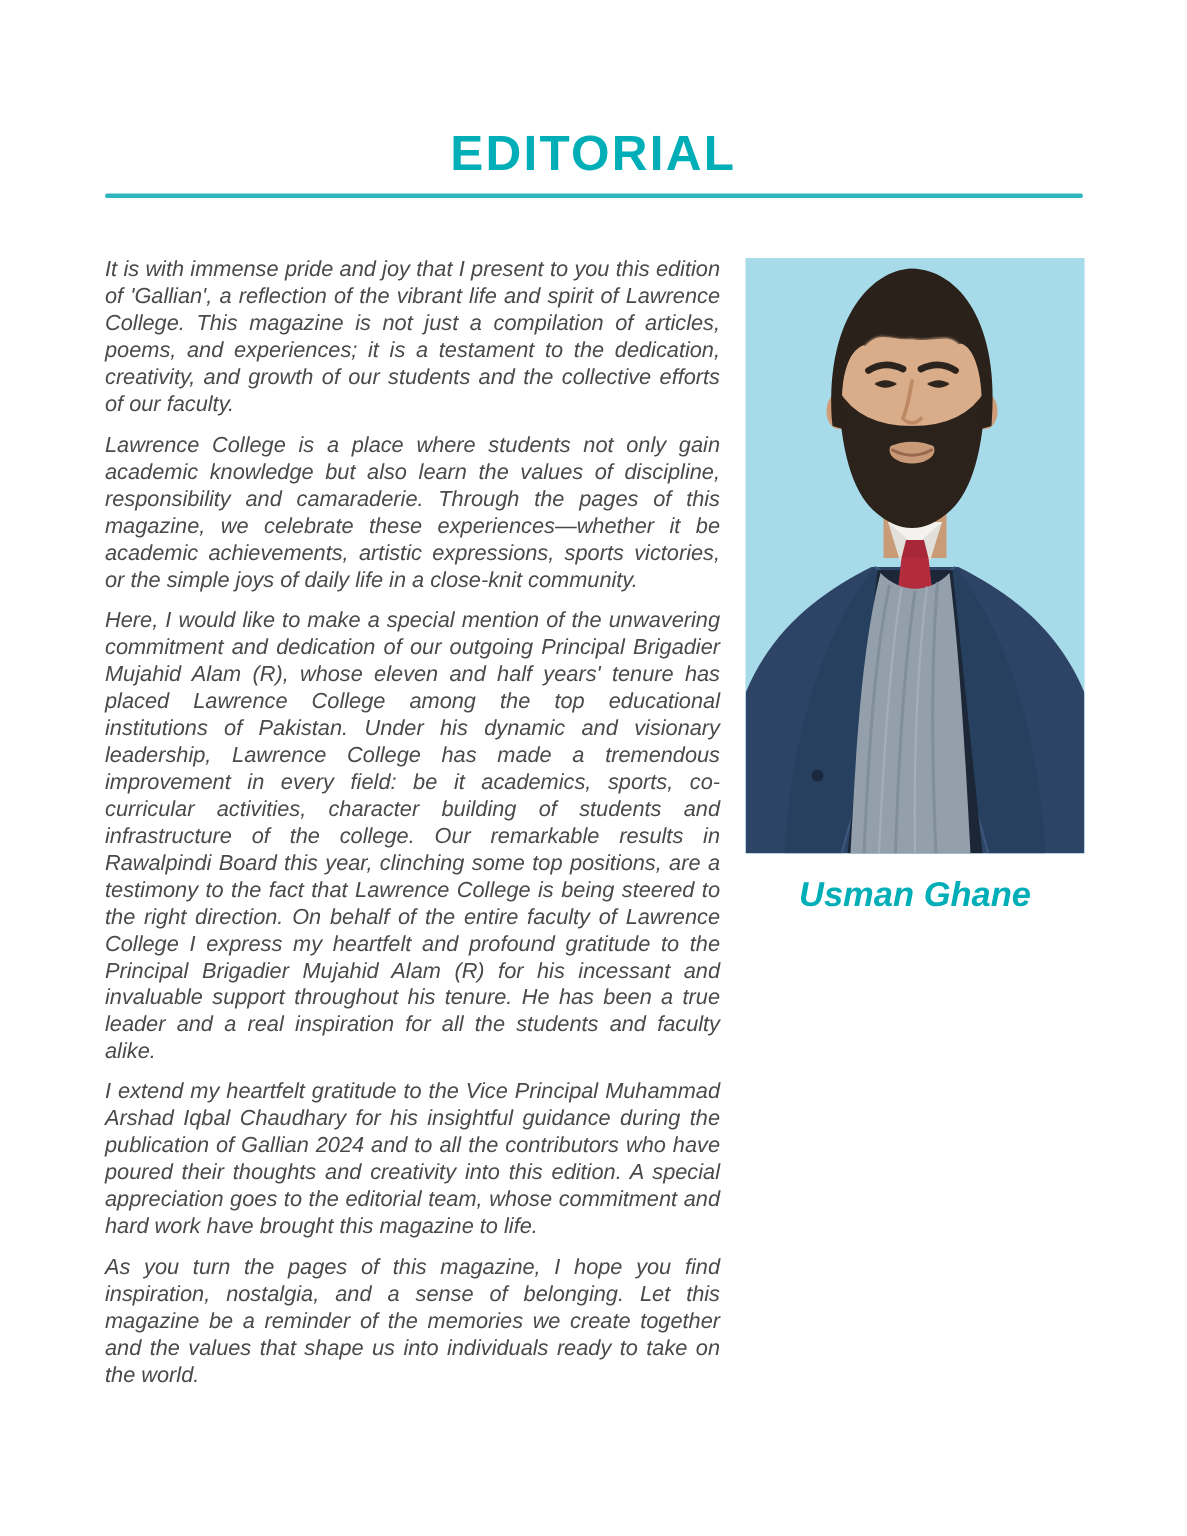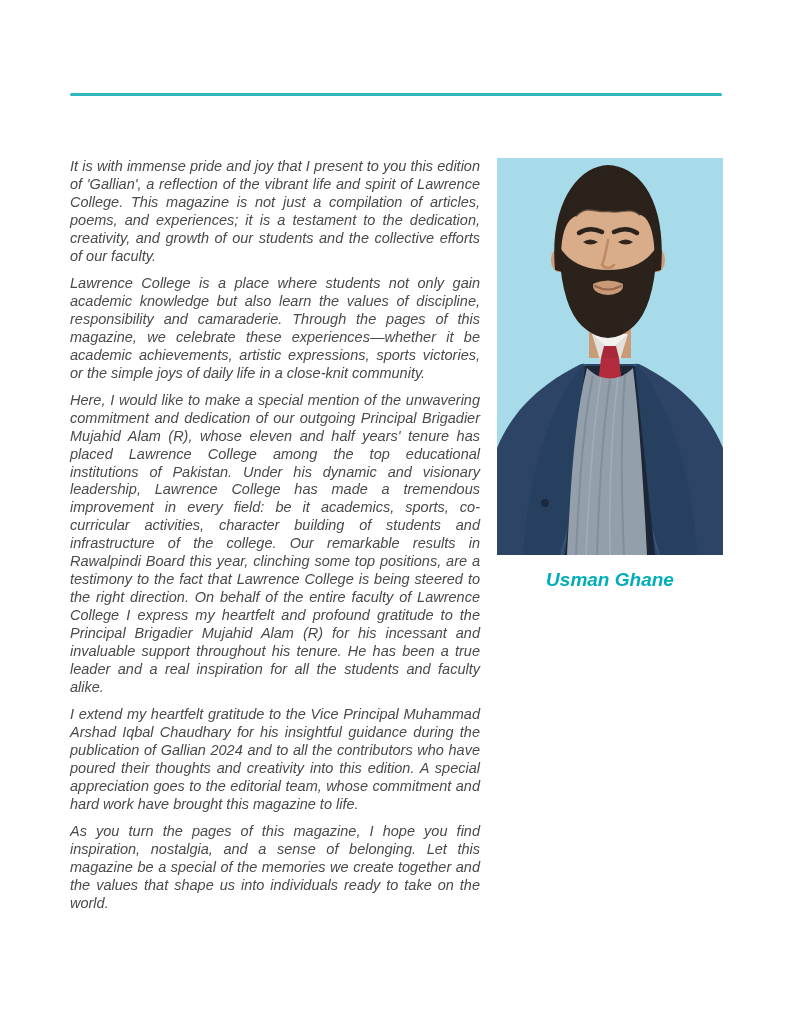--- a/index.html
+++ b/index.html
@@ -25,21 +25,21 @@
   .title-rule {
     width: 652px;
     height: 3px;
     margin: 9px auto 0 auto;
     background: #2EB6BF;
     border-radius: 2px;
   }
   main.content {
     display: flex;
     align-items: flex-start;
-    padding: 62px 68px 0 70px;
+    padding: 40px 68px 0 70px;
     gap: 17px;
   }
   .text-col {
     width: 410px;
     flex: 0 0 410px;
     color: #4A4A4C;
     font-size: 14.5px;
     line-height: 1.24;
     font-style: italic;
     text-align: justify;
@@ -54,44 +54,45 @@
   }
   figure.photo-frame {
     width: 226px;
     height: 397px;
     overflow: hidden;
     background: #A7DBE9;
   }
   figure.photo-frame svg { display: block; }
   .photo-caption {
     margin-top: 14px;
-    font-size: 19px;
+    font-size: 23px;
     font-weight: bold;
     font-style: italic;
     color: #00AEB8;
     text-align: center;
   }
 </style>
 </head>
 <body>
 
 <div class="page">
 
   <header class="masthead">
+    <h1 class="page-title">EDITORIAL</h1>
     <div class="title-rule"></div>
   </header>
 
   <main class="content">
 
     <article class="text-col">
       <p>It is with immense pride and joy that I present to you this edition of 'Gallian', a reflection of the vibrant life and spirit of Lawrence College. This magazine is not just a compilation of articles, poems, and experiences; it is a testament to the dedication, creativity, and growth of our students and the collective efforts of our faculty.</p>
       <p>Lawrence College is a place where students not only gain academic knowledge but also learn the values of discipline, responsibility and camaraderie. Through the pages of this magazine, we celebrate these experiences—whether it be academic achievements, artistic expressions, sports victories, or the simple joys of daily life in a close-knit community.</p>
       <p>Here, I would like to make a special mention of the unwavering commitment and dedication of our outgoing Principal Brigadier Mujahid Alam (R), whose eleven and half years' tenure has placed Lawrence College among the top educational institutions of Pakistan. Under his dynamic and visionary leadership, Lawrence College has made a tremendous improvement in every field: be it academics, sports, co-curricular activities, character building of students and infrastructure of the college. Our remarkable results in Rawalpindi Board this year, clinching some top positions, are a testimony to the fact that Lawrence College is being steered to the right direction. On behalf of the entire faculty of Lawrence College I express my heartfelt and profound gratitude to the Principal Brigadier Mujahid Alam (R) for his incessant and invaluable support throughout his tenure. He has been a true leader and a real inspiration for all the students and faculty alike.</p>
       <p>I extend my heartfelt gratitude to the Vice Principal Muhammad Arshad Iqbal Chaudhary for his insightful guidance during the publication of Gallian 2024 and to all the contributors who have poured their thoughts and creativity into this edition. A special appreciation goes to the editorial team, whose commitment and hard work have brought this magazine to life.</p>
-      <p>As you turn the pages of this magazine, I hope you find inspiration, nostalgia, and a sense of belonging. Let this magazine be a special of the memories we create together and the values that shape us into individuals ready to take on the world.</p>
+      <p>As you turn the pages of this magazine, I hope you find inspiration, nostalgia, and a sense of belonging. Let this magazine be a reminder of the memories we create together and the values that shape us into individuals ready to take on the world.</p>
     </article>
 
     <aside class="photo-col">
       <figure class="photo-frame">
         <svg viewBox="0 0 226 397" width="226" height="397" role="img">
 
           <rect width="226" height="397" fill="#a7dbe9"></rect>
 
           <path d="M92,138 h42 v62 h-42 z" fill="#c99b76"></path>
           <path d="M92,150 q19,14 42,0 v14 q-21,12 -42,0 z" fill="#b3875f" opacity="0.55"></path>

